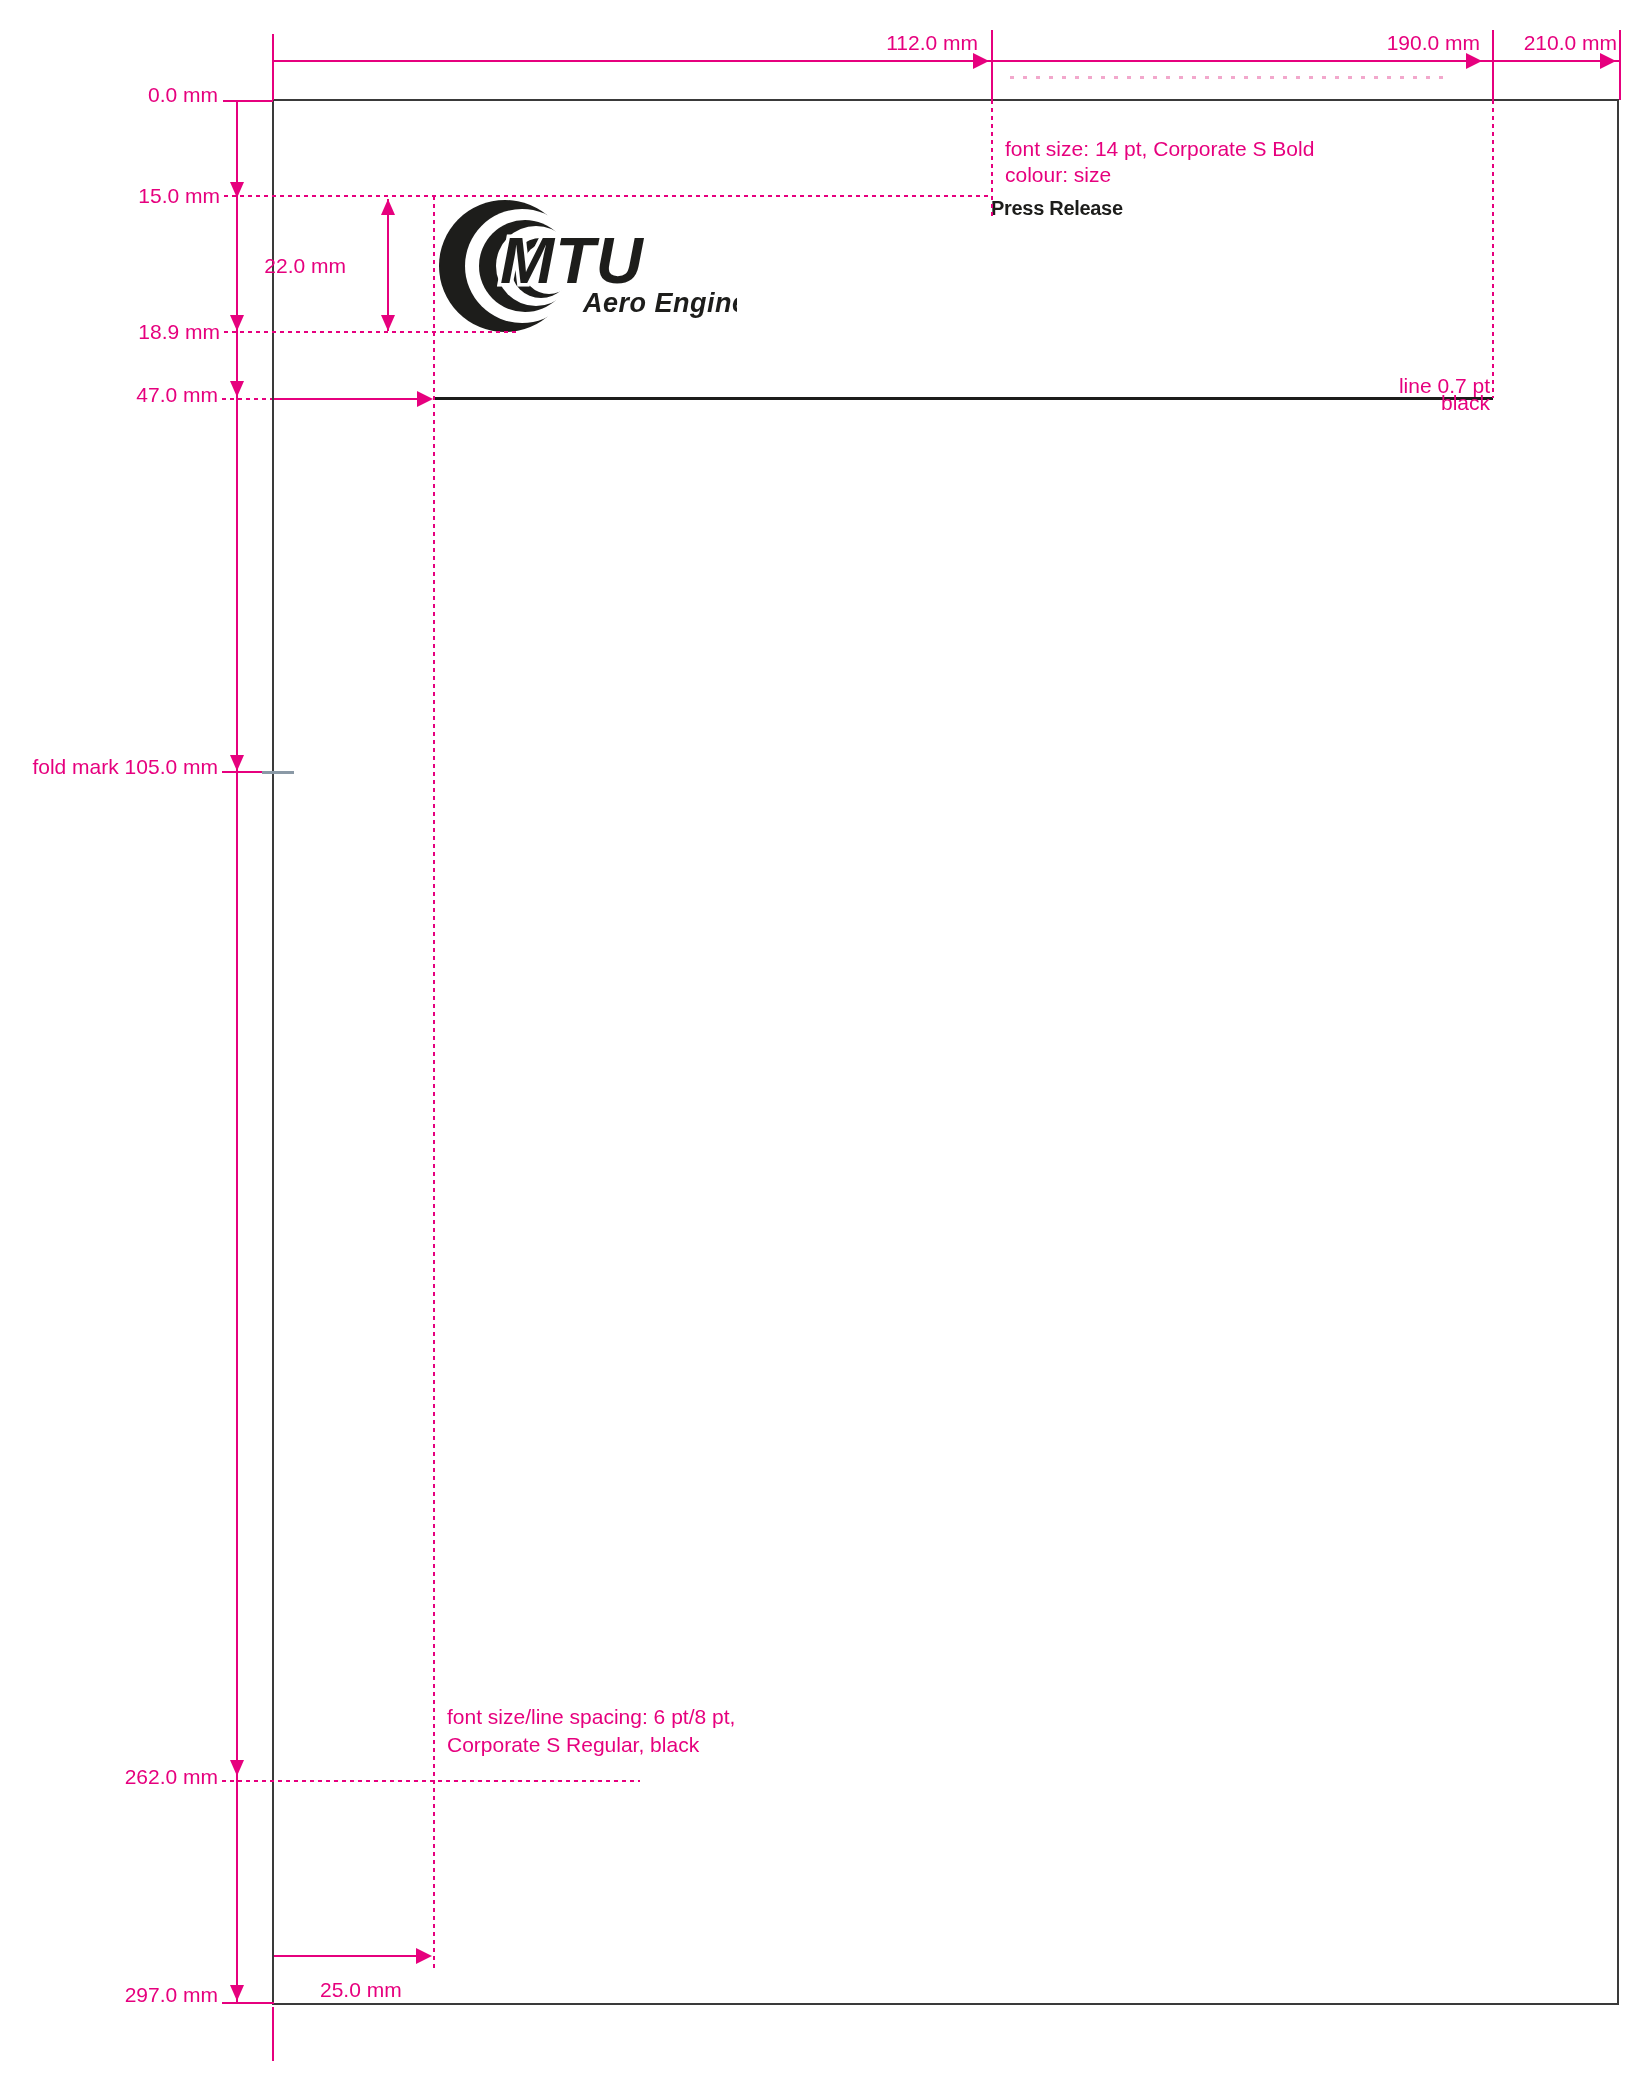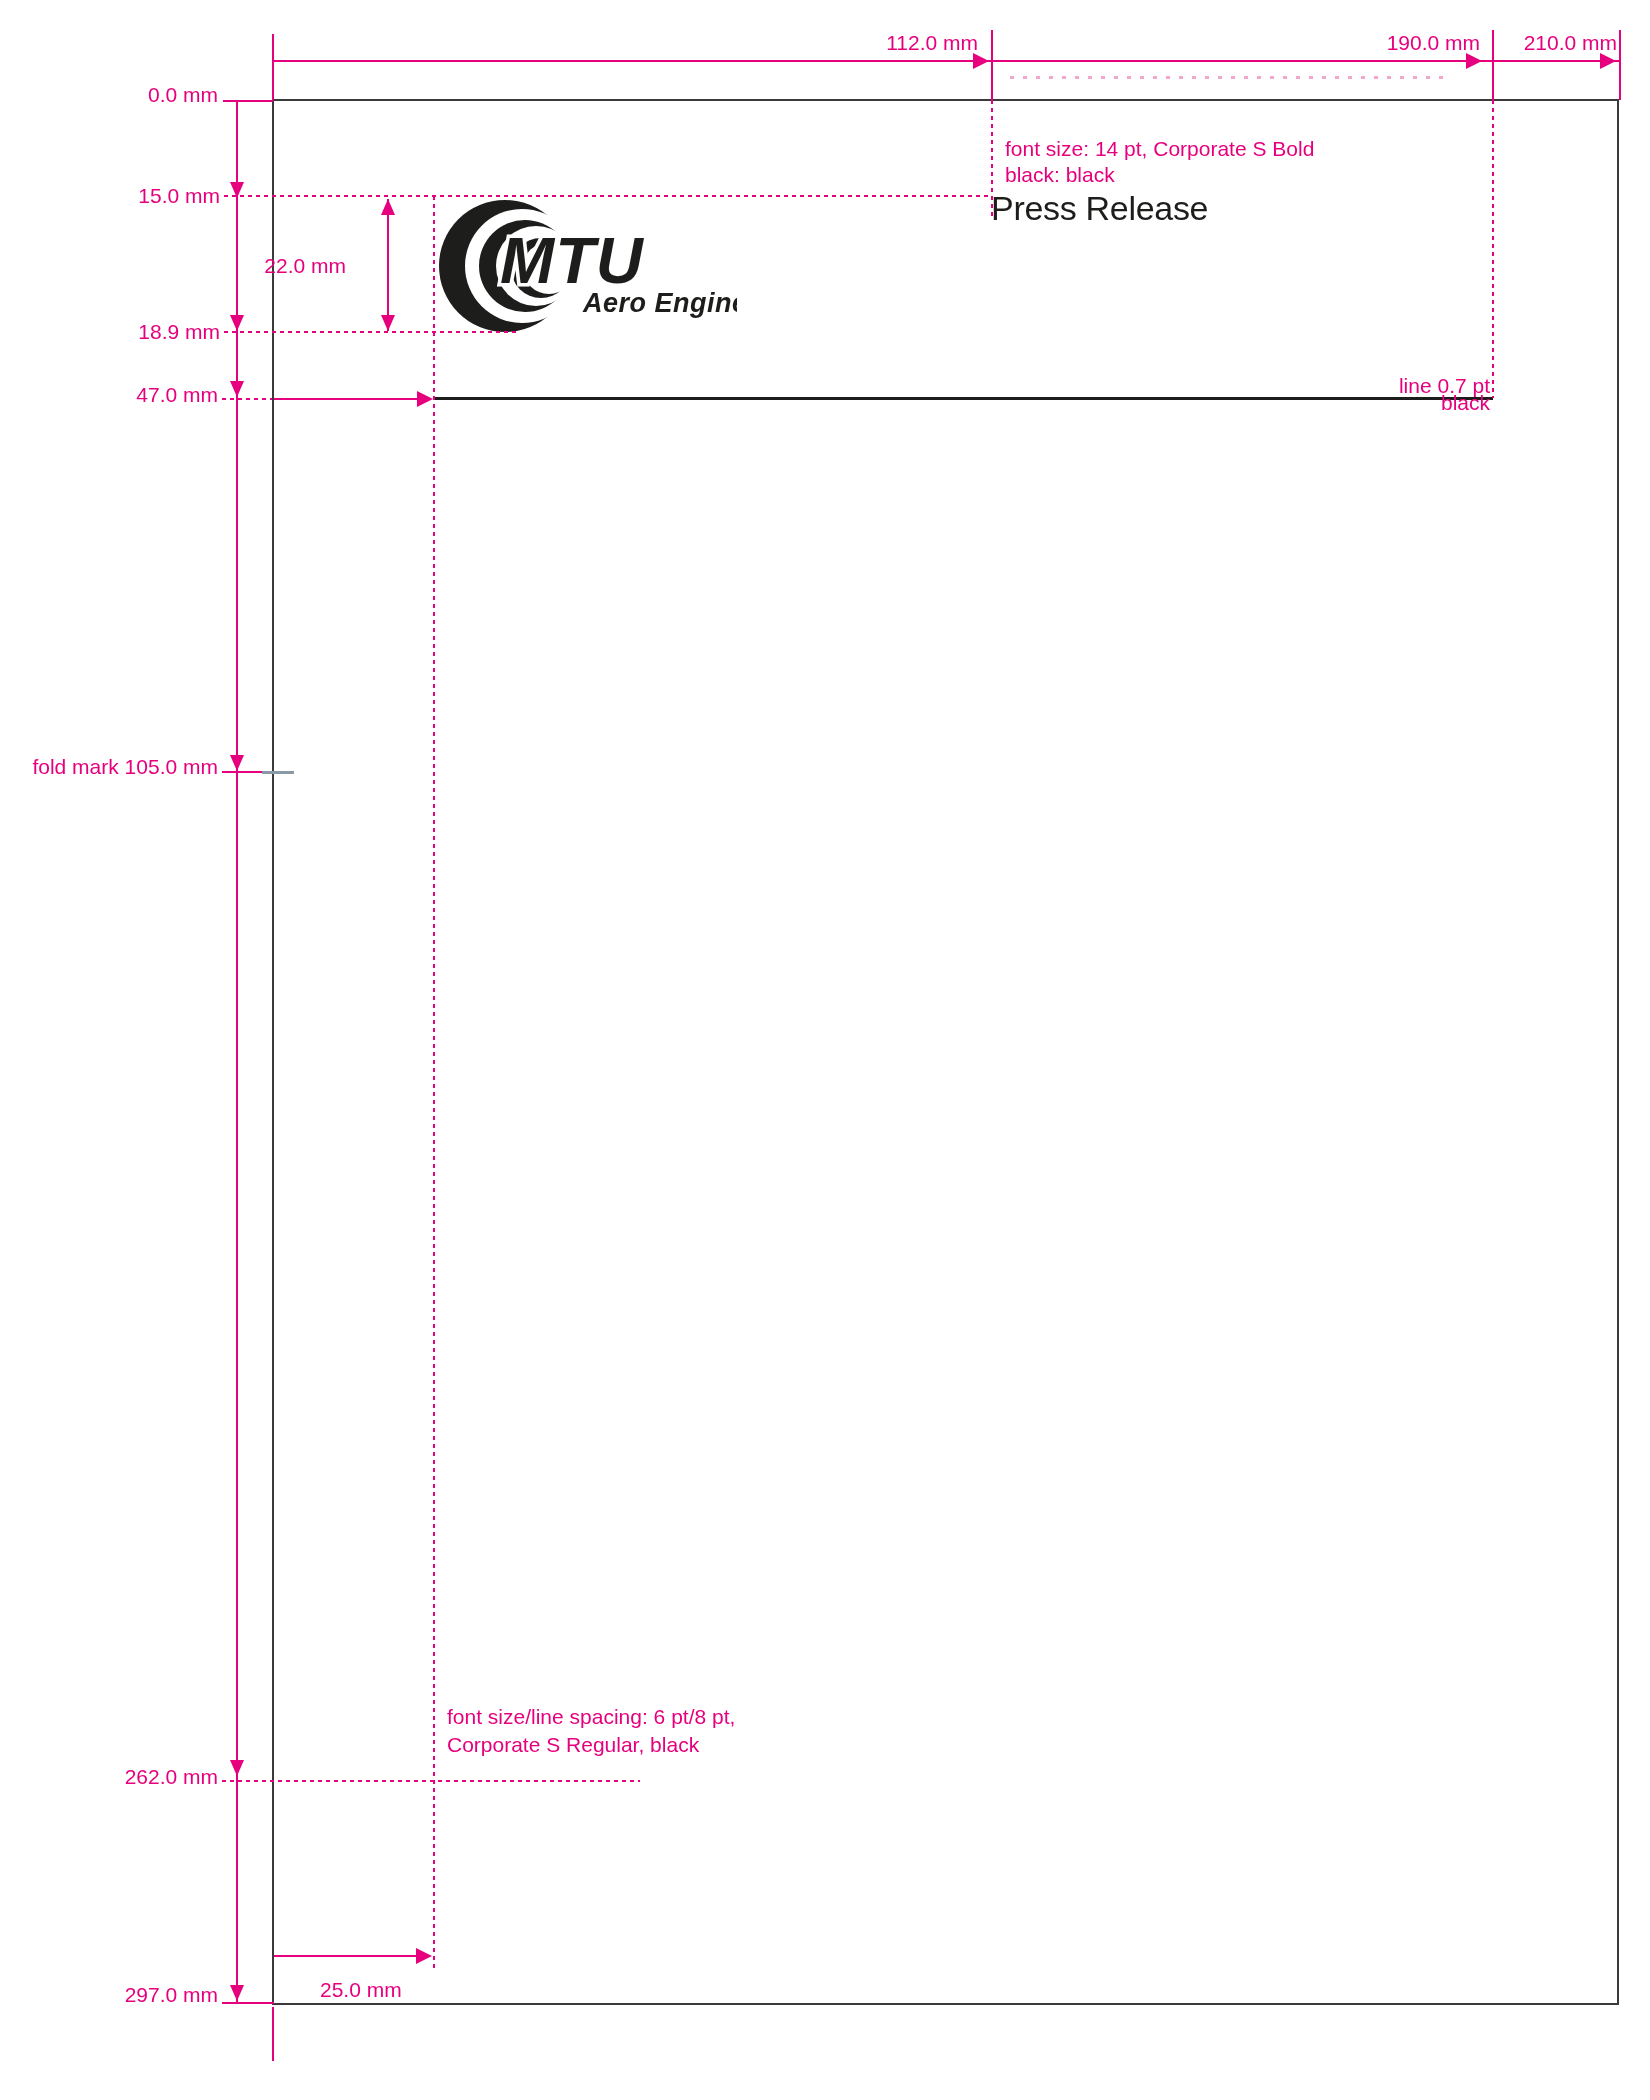--- a/index.html
+++ b/index.html
@@ -26,22 +26,22 @@
       border-right:7px solid transparent;border-top:16px solid var(--magenta);}
   .au{position:absolute;width:0;height:0;border-left:7px solid transparent;
       border-right:7px solid transparent;border-bottom:16px solid var(--magenta);}
   
   .lbl{position:absolute;color:var(--magenta);font-size:21px;line-height:22px;white-space:nowrap;}
   .r{text-align:center;}
   .page-rect{position:absolute;left:272px;top:99px;width:1343px;height:1902px;
              border:2px solid var(--border);background:transparent;}
   .rule47{position:absolute;left:435px;top:397px;width:1058px;height:3px;background:var(--ink);}
   .fold-mark{position:absolute;left:262px;top:771px;width:32px;height:3px;background:var(--fold);}
-  .headline{position:absolute;left:991px;top:192px;font-size:34px;line-height:32px;
-            font-weight:normal;color:var(--ink);letter-spacing:-0.3px;white-space:nowrap;}
+  .headline{position:absolute;left:991px;top:192px;font-size:20px;line-height:32px;
+            font-weight:bold;color:var(--ink);letter-spacing:-0.3px;white-space:nowrap;}
   .address{position:absolute;left:435px;top:1779px;color:var(--ink);font-size:13.5px;
            line-height:18.3px;white-space:nowrap;}
   .logo{position:absolute;left:437px;top:195px;width:300px;height:145px;}
   .logo text{font-family:"Liberation Sans","DejaVu Sans",sans-serif;font-style:italic;
              font-weight:bold;fill:var(--ink);}
 </style>
 </head>
 <body>
 
 <div id="canvas">
@@ -116,19 +116,19 @@
   <div class="lbl r" style="right:1432px;top:1984px">297.0 mm</div>
 
   <div class="lbl r" style="right:672px;top:32px">112.0 mm</div>
   <div class="lbl r" style="right:170px;top:32px">190.0 mm</div>
   <div class="lbl r" style="right:33px;top:32px">210.0 mm</div>
 
   <div class="lbl r" style="right:1304px;top:255px">22.0 mm</div>
   <div class="lbl" style="left:320px;top:1979px">25.0 mm</div>
 
   <div class="lbl" style="left:1005px;top:138px">font size: 14 pt, Corporate S Bold</div>
-  <div class="lbl" style="left:1005px;top:164px">black: black</div>
+  <div class="lbl" style="left:1005px;top:164px">colour: size</div>
   <div class="lbl r" style="right:160px;top:375px">line 0.7 pt</div>
   <div class="lbl r" style="right:160px;top:392px">black</div>
   <div class="lbl" style="left:447px;top:1706px">font size/line spacing: 6 pt/8 pt,</div>
   <div class="lbl" style="left:447px;top:1734px">Corporate S Regular, black</div>
 
 </div>
 
 </body></html>

